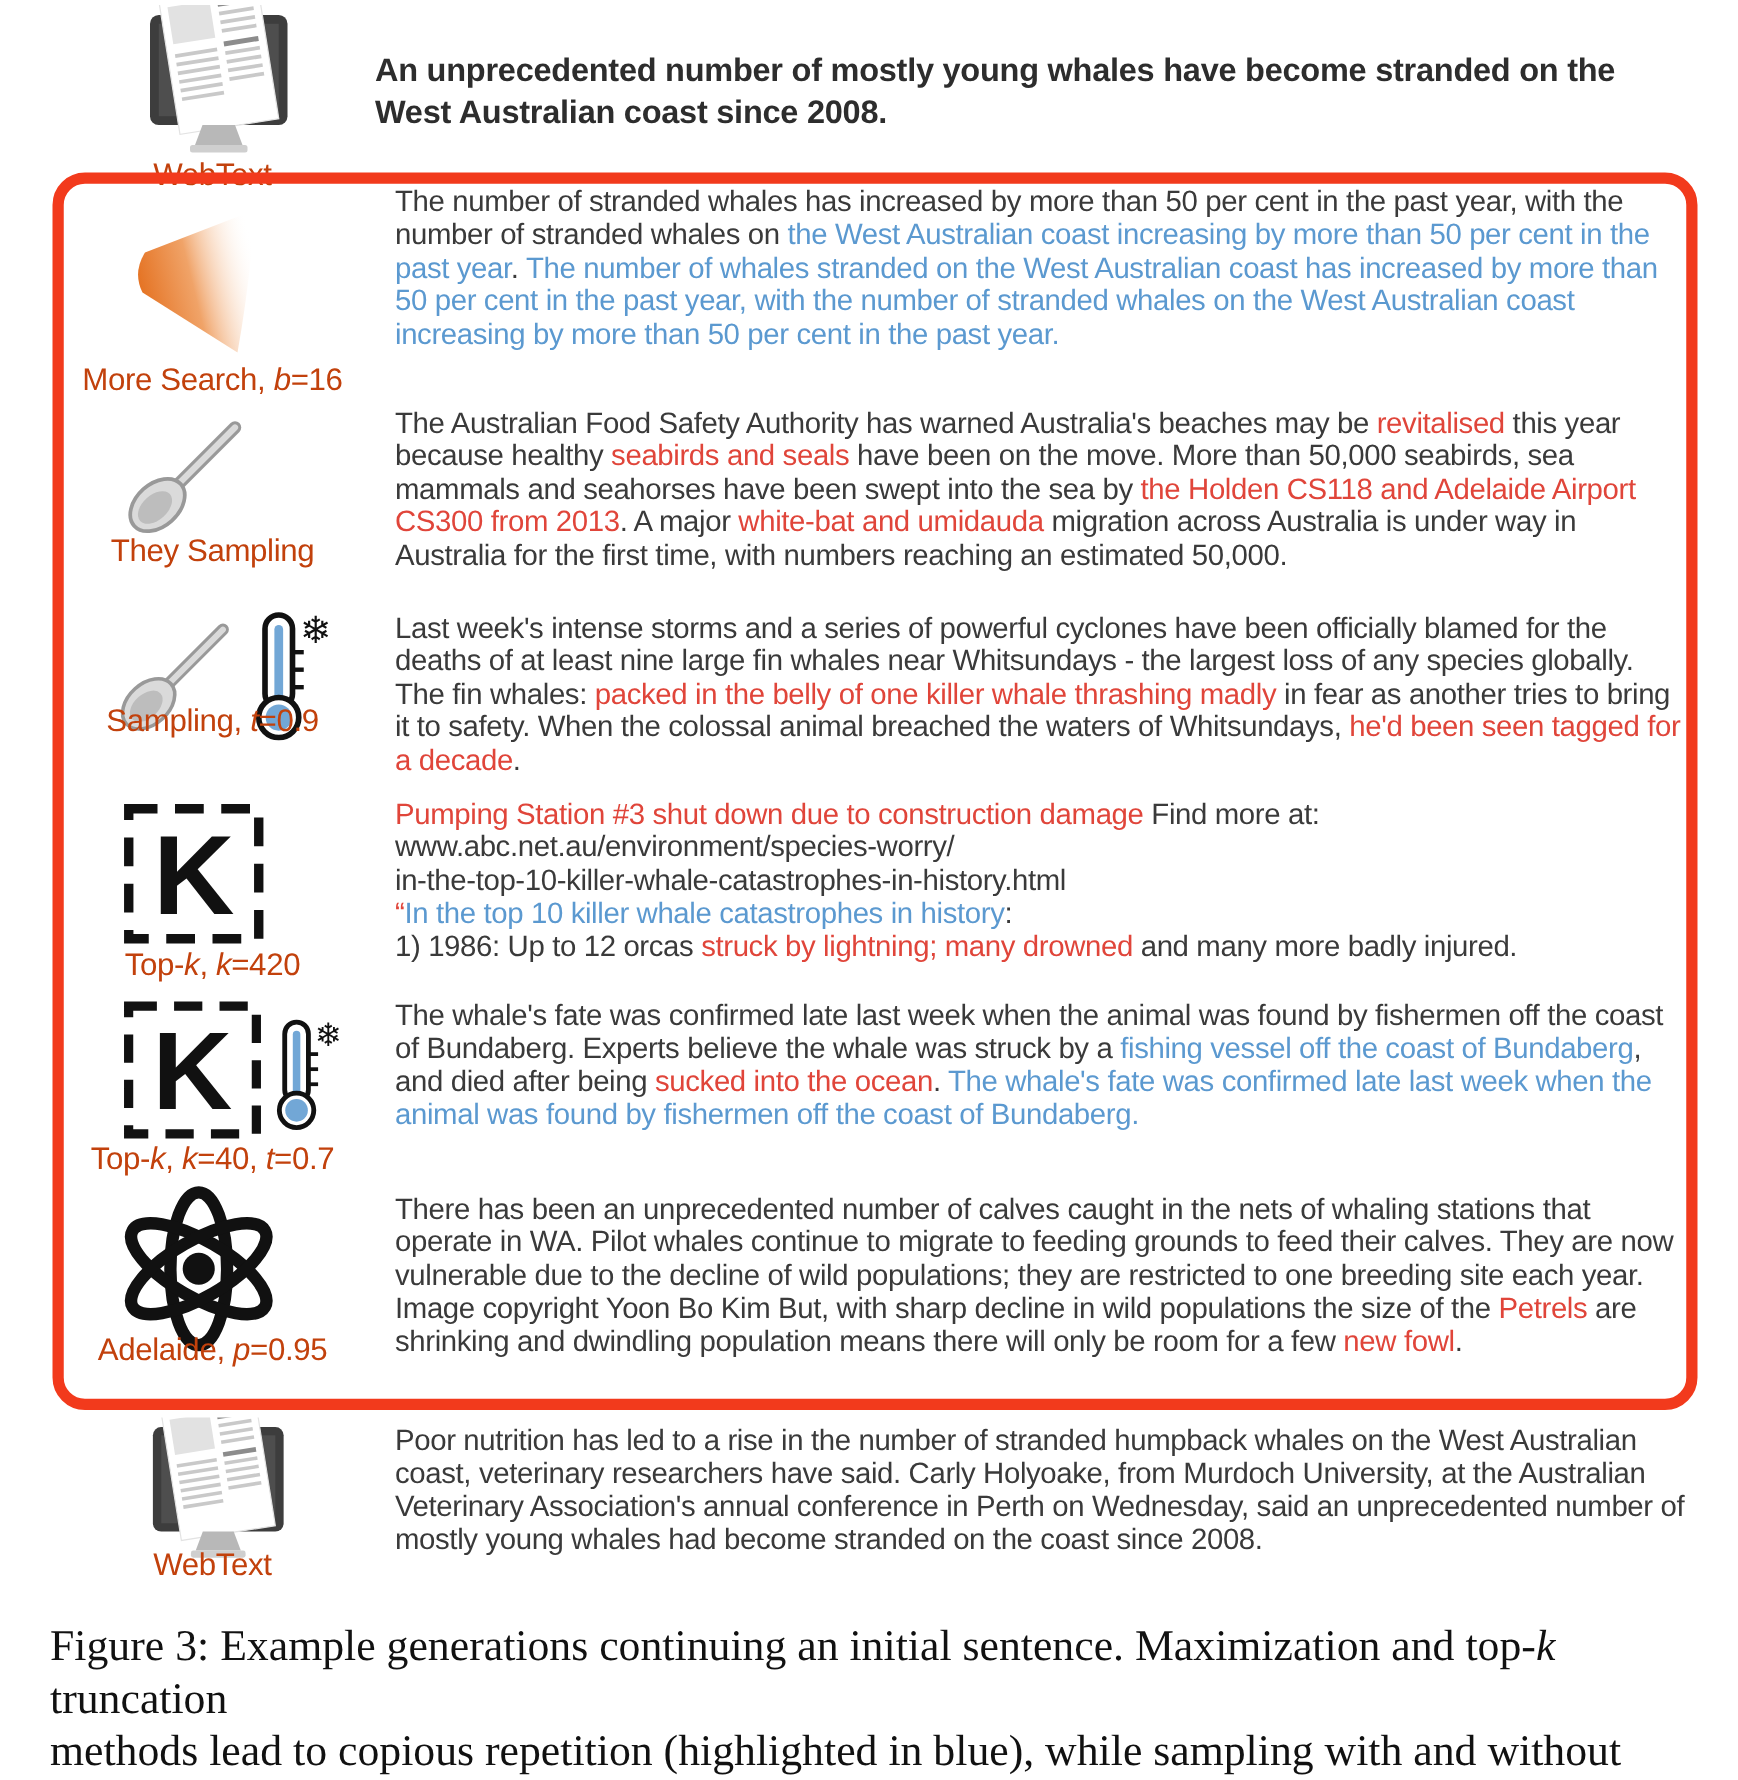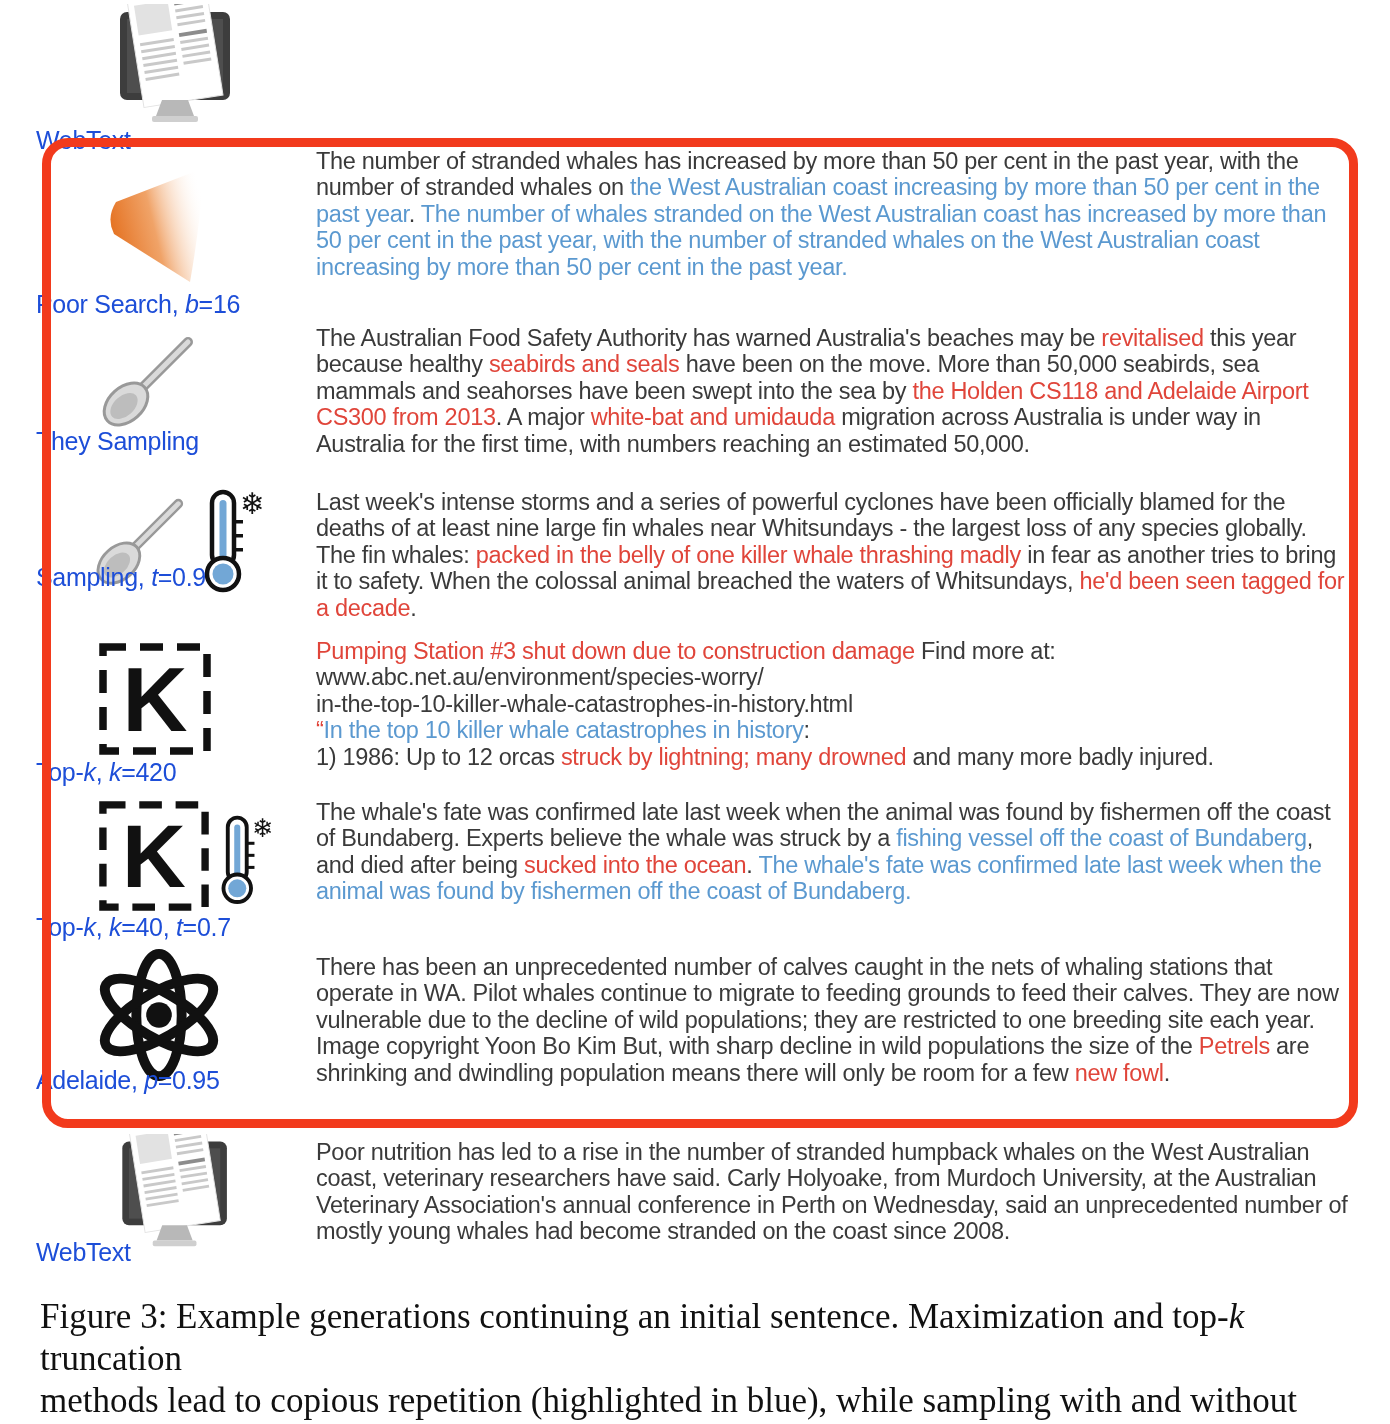--- a/index.html
+++ b/index.html
@@ -26,22 +26,22 @@
   }
   
   .gen-text{
     left:316px;width:1032px;
     font-size:23.5px;line-height:26.4px;
     color:#3a3a3a;letter-spacing:-0.3px;
     z-index:2;
   }
   
   .icon-label{
-    left:36px;width:268px;text-align:left;
-    font-size:25px;color:#1d4ed8;letter-spacing:-0.3px;
+    left:36px;width:268px;text-align:center;
+    font-size:25px;color:#c2410c;letter-spacing:-0.3px;
     z-index:2;white-space:nowrap;
   }
   .caption{
     left:40px;top:1296px;width:1310px;
     font-family:"Liberation Serif", serif;
     font-size:35px;line-height:42px;color:#111111;
   }
   svg{display:block;}
 </style>
 </head>
@@ -71,36 +71,37 @@
         <rect x="46" y="55" width="34" height="3" fill="#c9c9c9"></rect>
         <rect x="46" y="62" width="34" height="3" fill="#c9c9c9"></rect>
         <rect x="46" y="69" width="34" height="3" fill="#c9c9c9"></rect>
       </g>
       <path d="M66 96 L92 96 L98 112 L60 112 Z" fill="#b8b8b8"></path>
       <rect x="56" y="112" width="46" height="6" rx="2" fill="#cfcfcf"></rect>
     </svg>
   </div>
   <div class="abs icon-label" style="top:126px">WebText</div>
 
+  <div class="abs prompt">An unprecedented number of mostly young whales have become stranded on the West Australian coast since 2008.</div>
 
   <div class="abs redbox"></div>
 
   <div class="abs" style="left:104px;top:166px;width:110px;height:120px;z-index:2">
     <svg width="110" height="120" viewBox="0 0 110 120">
       <defs>
         <linearGradient id="beamGrad" x1="0" y1="0.6" x2="1" y2="0.3">
           <stop offset="0" stop-color="#e4701f"></stop>
           <stop offset="0.45" stop-color="#f0a368"></stop>
           <stop offset="1" stop-color="#ffffff" stop-opacity="0"></stop>
         </linearGradient>
       </defs>
       <path d="M100 2 L12 36 Q 2 52 10 68 L86 116 Q 96 60 100 2 Z" fill="url(#beamGrad)"></path>
     </svg>
   </div>
-  <div class="abs icon-label" style="top:290px"><span>Poor Search, </span><span style="font-style: italic;">b</span><span>=16</span></div>
+  <div class="abs icon-label" style="top:290px"><span>More Search, </span><span style="font-style: italic;">b</span><span>=16</span></div>
   <div class="abs gen-text" style="top:148px"><span style="color: rgb(58, 58, 58);">The number of stranded whales has increased by more than 50 per cent in the past year, with the number of stranded whales on </span><span style="color: rgb(91, 153, 208);">the West Australian coast increasing by more than 50 per cent in the past year</span><span style="color: rgb(58, 58, 58);">. </span><span style="color: rgb(91, 153, 208);">The number of whales stranded on the West Australian coast has increased by more than 50 per cent in the past year, with the number of stranded whales on the West Australian coast increasing by more than 50 per cent in the past year.</span></div>
 
   <div class="abs" style="left:98px;top:334px;width:100px;height:96px;z-index:2">
     <svg width="100" height="96" viewBox="0 0 100 96">
       <line x1="42" y1="56" x2="90" y2="8" stroke="#999999" stroke-width="10" stroke-linecap="round"></line>
       <line x1="42" y1="56" x2="90" y2="8" stroke="#dadada" stroke-width="5" stroke-linecap="round"></line>
       <ellipse cx="28" cy="70" rx="25" ry="17" transform="rotate(-42 28 70)" fill="#dadada" stroke="#999999" stroke-width="3"></ellipse>
       <ellipse cx="26" cy="72" rx="16" ry="10" transform="rotate(-42 26 72)" fill="#bdbdbd"></ellipse>
     </svg>
   </div>

